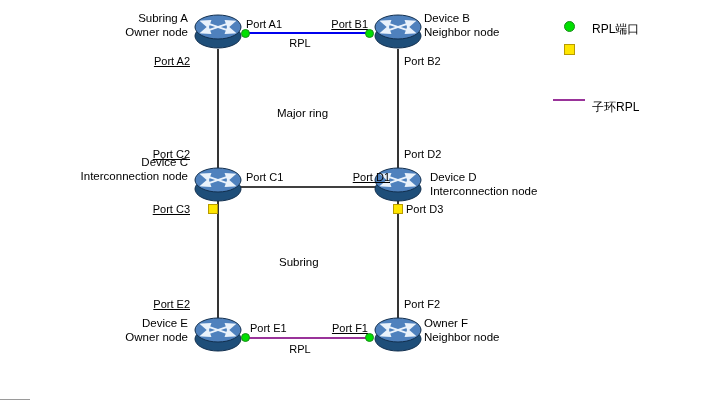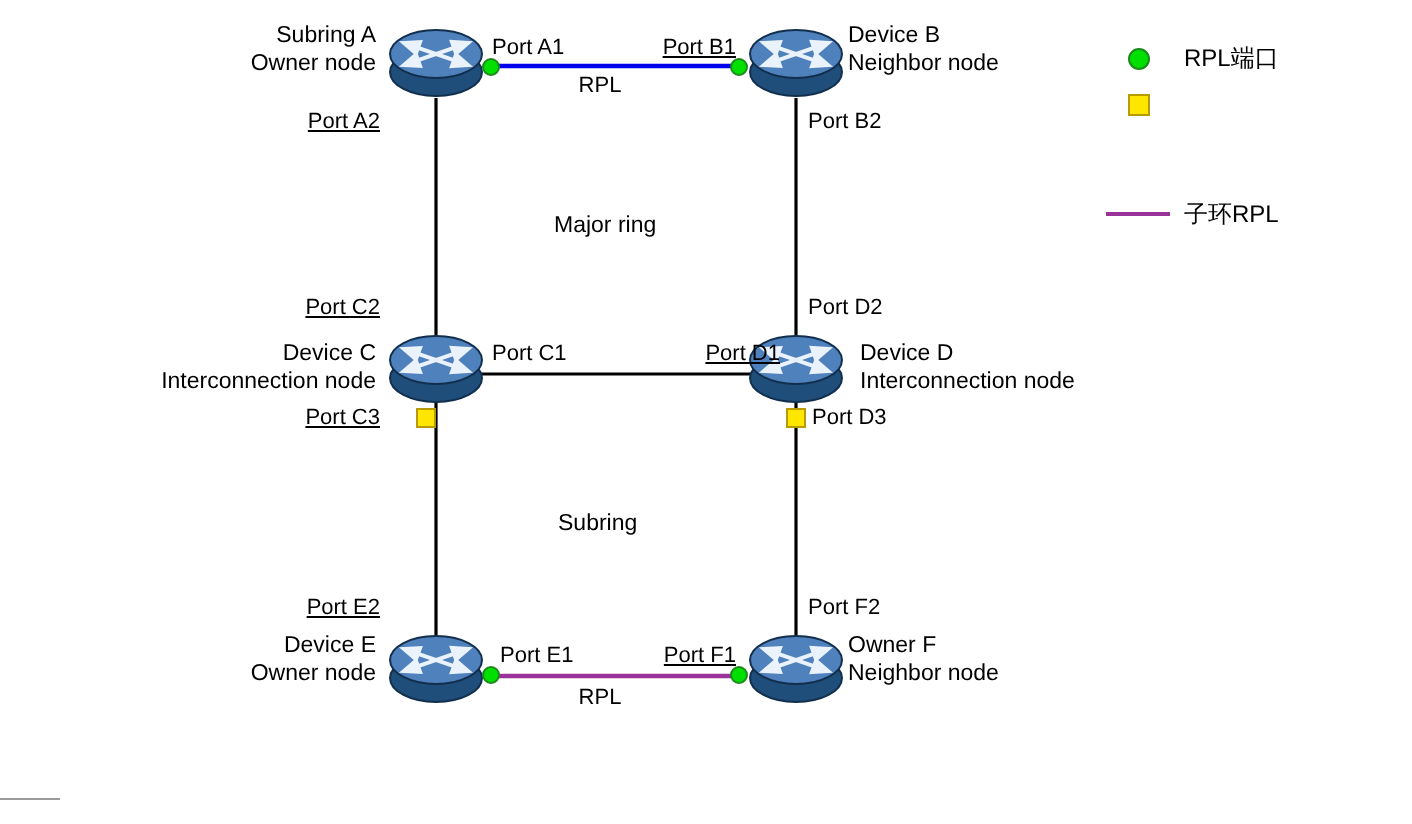--- a/index.html
+++ b/index.html
@@ -23,21 +23,21 @@
   .port.r{text-align:right;text-decoration:underline;}
   .dev-label{position:absolute;font-size:11.5px;line-height:13.5px;white-space:nowrap;}
   .dev-label.r{text-align:right;}
   .ring-label{position:absolute;font-size:11.5px;white-space:nowrap;}
   .rpl-label{position:absolute;font-size:11px;width:50px;text-align:center;}
   .dot{position:absolute;width:9px;height:9px;border-radius:50%;
        background:var(--rpl-port);border:1px solid #1c8a1c;box-sizing:border-box;}
   .square{position:absolute;width:10px;height:10px;
        background:var(--interconnect-port);border:1px solid #b89b00;box-sizing:border-box;}
   .legend{position:absolute;left:552px;top:0;width:150px;height:130px;}
-  .legend-row{position:absolute;display:flex;align-items:center;height:16px;left:0;}
+  .legend-row{position:absolute;display:flex;align-items:flex-start;height:16px;left:0;}
   .legend-sym{width:34px;display:flex;justify-content:center;align-items:center;}
   .legend-label{font-size:12px;margin-left:6px;white-space:nowrap;}
   .legend-dot{width:11px;height:11px;border-radius:50%;background:var(--rpl-port);
        border:1px solid #1c8a1c;box-sizing:border-box;}
   .legend-square{width:11px;height:11px;background:var(--interconnect-port);
        border:1px solid #b89b00;box-sizing:border-box;}
   .legend-line-major{width:32px;height:2px;background:var(--major-rpl);}
   .legend-line-sub{width:32px;height:2px;background:var(--subring-rpl);}
   .edge-rule{position:absolute;left:0;top:399px;width:30px;height:1px;background:#9a9a9a;}
 </style>
@@ -105,21 +105,21 @@
   </div>
 
   <div class="dev-label r" style="left:56px;top:12px;width:132px">
     <div>Subring A</div>
     <div>Owner node</div>
   </div>
   <div class="dev-label" style="left:424px;top:12px">
     <div>Device B</div>
     <div>Neighbor node</div>
   </div>
-  <div class="dev-label r" style="left:56px;top:171px;width:132px">
+  <div class="dev-label r" style="left:56px;top:156px;width:132px">
     <div>Device C</div>
     <div>Interconnection node</div>
   </div>
   <div class="dev-label" style="left:430px;top:171px">
     <div>Device D</div>
     <div>Interconnection node</div>
   </div>
   <div class="dev-label r" style="left:56px;top:317px;width:132px">
     <div>Device E</div>
     <div>Owner node</div>

